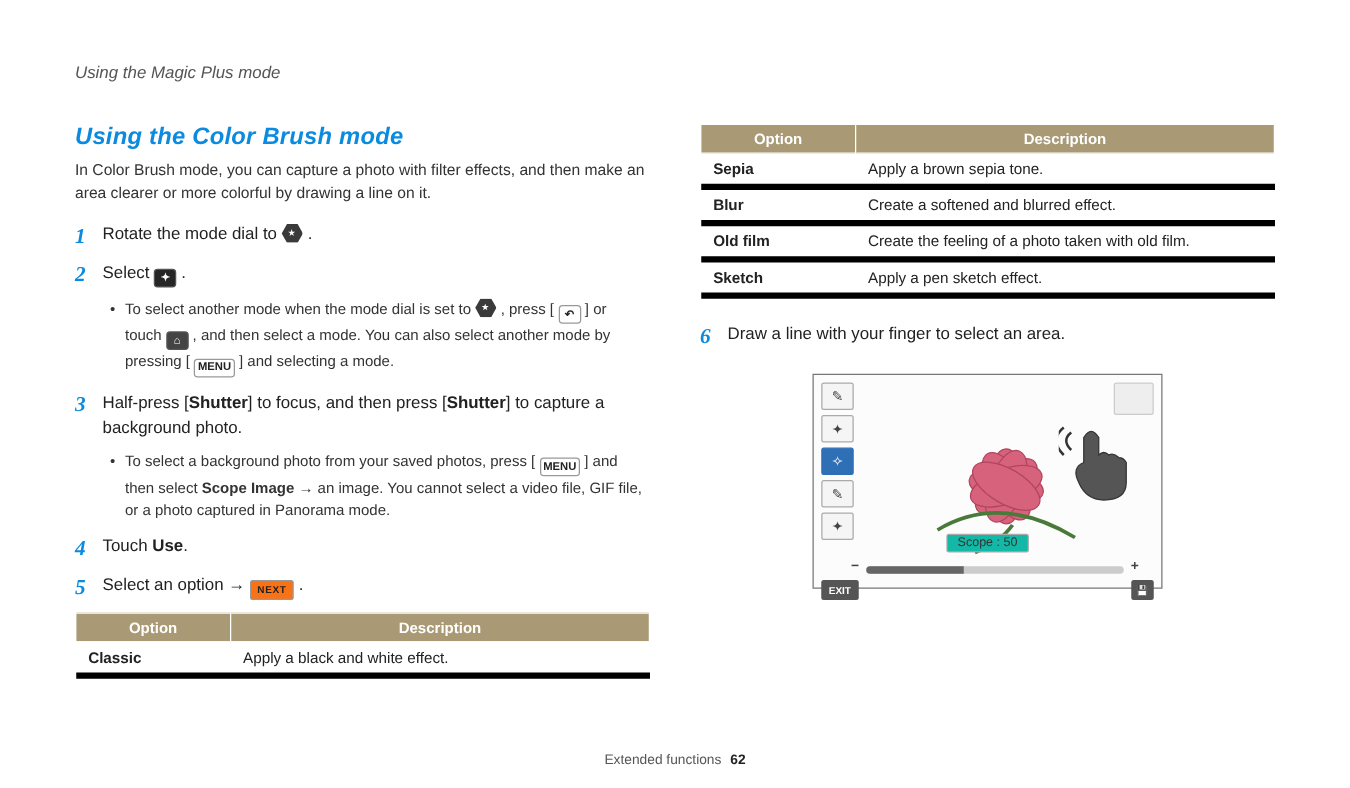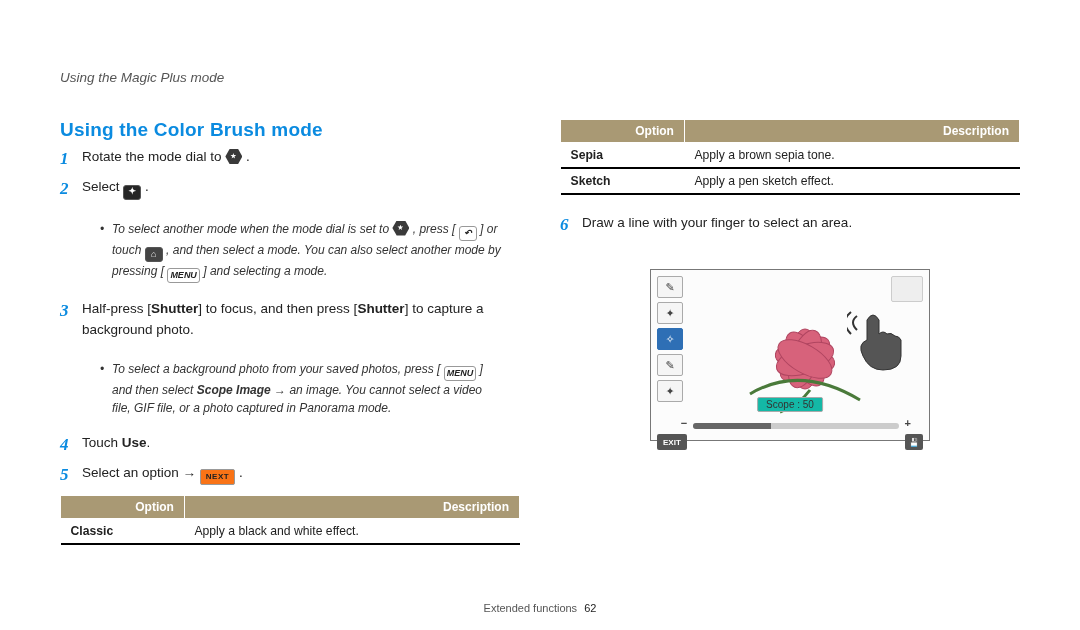--- a/index.html
+++ b/index.html
@@ -11,39 +11,40 @@
     background: #fff;
     font-family: "Segoe UI", "Helvetica Neue", Arial, sans-serif;
     color: #222;
     -webkit-font-smoothing: antialiased;
   }
   .page {
     position: relative;
     width: 1080px;
     height: 630px;
     box-sizing: border-box;
-    padding: 70px 60px 24px 60px;
+    padding: 50px 60px 24px 60px;
   }
   .running-head {
     font-style: italic;
     font-size: 13.5px;
     color: #555;
     margin-bottom: 34px;
   }
   .cols {
     display: flex;
     gap: 40px;
   }
   .col { flex: 1 1 0; min-width: 0; }
   h2.section-title {
     color: #0b8be0;
     font-weight: 700;
     font-size: 19px;
     margin: 0 0 6px 0;
     letter-spacing: 0.2px;
+    font-style: italic;
   }
   .intro {
     font-size: 12.5px;
     line-height: 1.45;
     margin: 0 0 14px 0;
     color: #333;
   }
   ol.steps {
     list-style: none;
     padding: 0;
@@ -67,22 +68,21 @@
     color: #0b8be0;
     font-style: italic;
     font-weight: 600;
     font-size: 17px;
     font-family: Georgia, "Times New Roman", serif;
   }
   ol.steps.start6 > li::before { content: "6"; }
   ul.sub {
     list-style: none;
     padding: 4px 0 0 0;
-    margin: 16px;
-    font-style: italic;
+    margin: 4px;
   }
   ul.sub > li {
     position: relative;
     padding-left: 14px;
     font-size: 12px;
     line-height: 1.5;
     color: #333;
     margin: 0 0 4px 0;
   }
   ul.sub > li::before {
@@ -123,42 +123,42 @@
   }
   table.opt {
     width: 100%;
     border-collapse: collapse;
     font-size: 12.2px;
     margin-top: 6px;
   }
   table.opt th {
     background: #a99974;
     color: #fff;
-    text-align: right;
+    text-align: center;
     font-weight: 700;
     padding: 4px 10px;
     border: 1px solid #fff;
     font-size:12px;
   }
   table.opt th:first-child { width: 27%; }
   table.opt td {
     padding: 5px 10px;
-    border-bottom: 2px solid #000000;
+    border-bottom: 5px solid #000000;
     vertical-align: top;
     color:#222;
   }
   table.opt td:first-child { font-weight: 700; }
   .footer {
     position: absolute;
     left: 0; right: 0; bottom: 16px;
     text-align: center;
     font-size: 11px;
     color: #555;
   }
-  .footer .pg { font-weight: 400; color:#222; margin-left:4px; }
+  .footer .pg { font-weight: 700; color:#222; margin-left:4px; }
   .screen-wrap {
     margin-top: 14px;
     display:flex;
     justify-content:center;
   }
   .screen {
     width: 280px;
     height: 172px;
     border: 1px solid #777;
     background: #fcfcfc;
@@ -234,20 +234,21 @@
 
 <div class="page">
 
   <div class="running-head">Using the Magic Plus mode</div>
 
   <div class="cols">
 
     <div class="col">
 
       <h2 class="section-title">Using the Color Brush mode</h2>
+      <p class="intro">In Color Brush mode, you can capture a photo with filter effects, and then make an area clearer or more colorful by drawing a line on it.</p>
 
       <ol class="steps">
 
         <li>
           <span>Rotate the mode dial to </span>
           <span class="hex-icon"></span>
           <span>.</span>
         </li>
 
         <li>
@@ -313,20 +314,28 @@
         <thead>
           <tr>
             <th>Option</th>
             <th>Description</th>
           </tr>
         </thead>
         <tbody>
           <tr>
               <td>Sepia</td>
               <td>Apply a brown sepia tone.</td>
+            </tr>
+          <tr>
+              <td>Blur</td>
+              <td>Create a softened and blurred effect.</td>
+            </tr>
+          <tr>
+              <td>Old film</td>
+              <td>Create the feeling of a photo taken with old film.</td>
             </tr>
           <tr>
               <td>Sketch</td>
               <td>Apply a pen sketch effect.</td>
             </tr>
         </tbody>
       </table>
 
       <ol class="steps start6" style="margin-top:18px;">
         <li>

